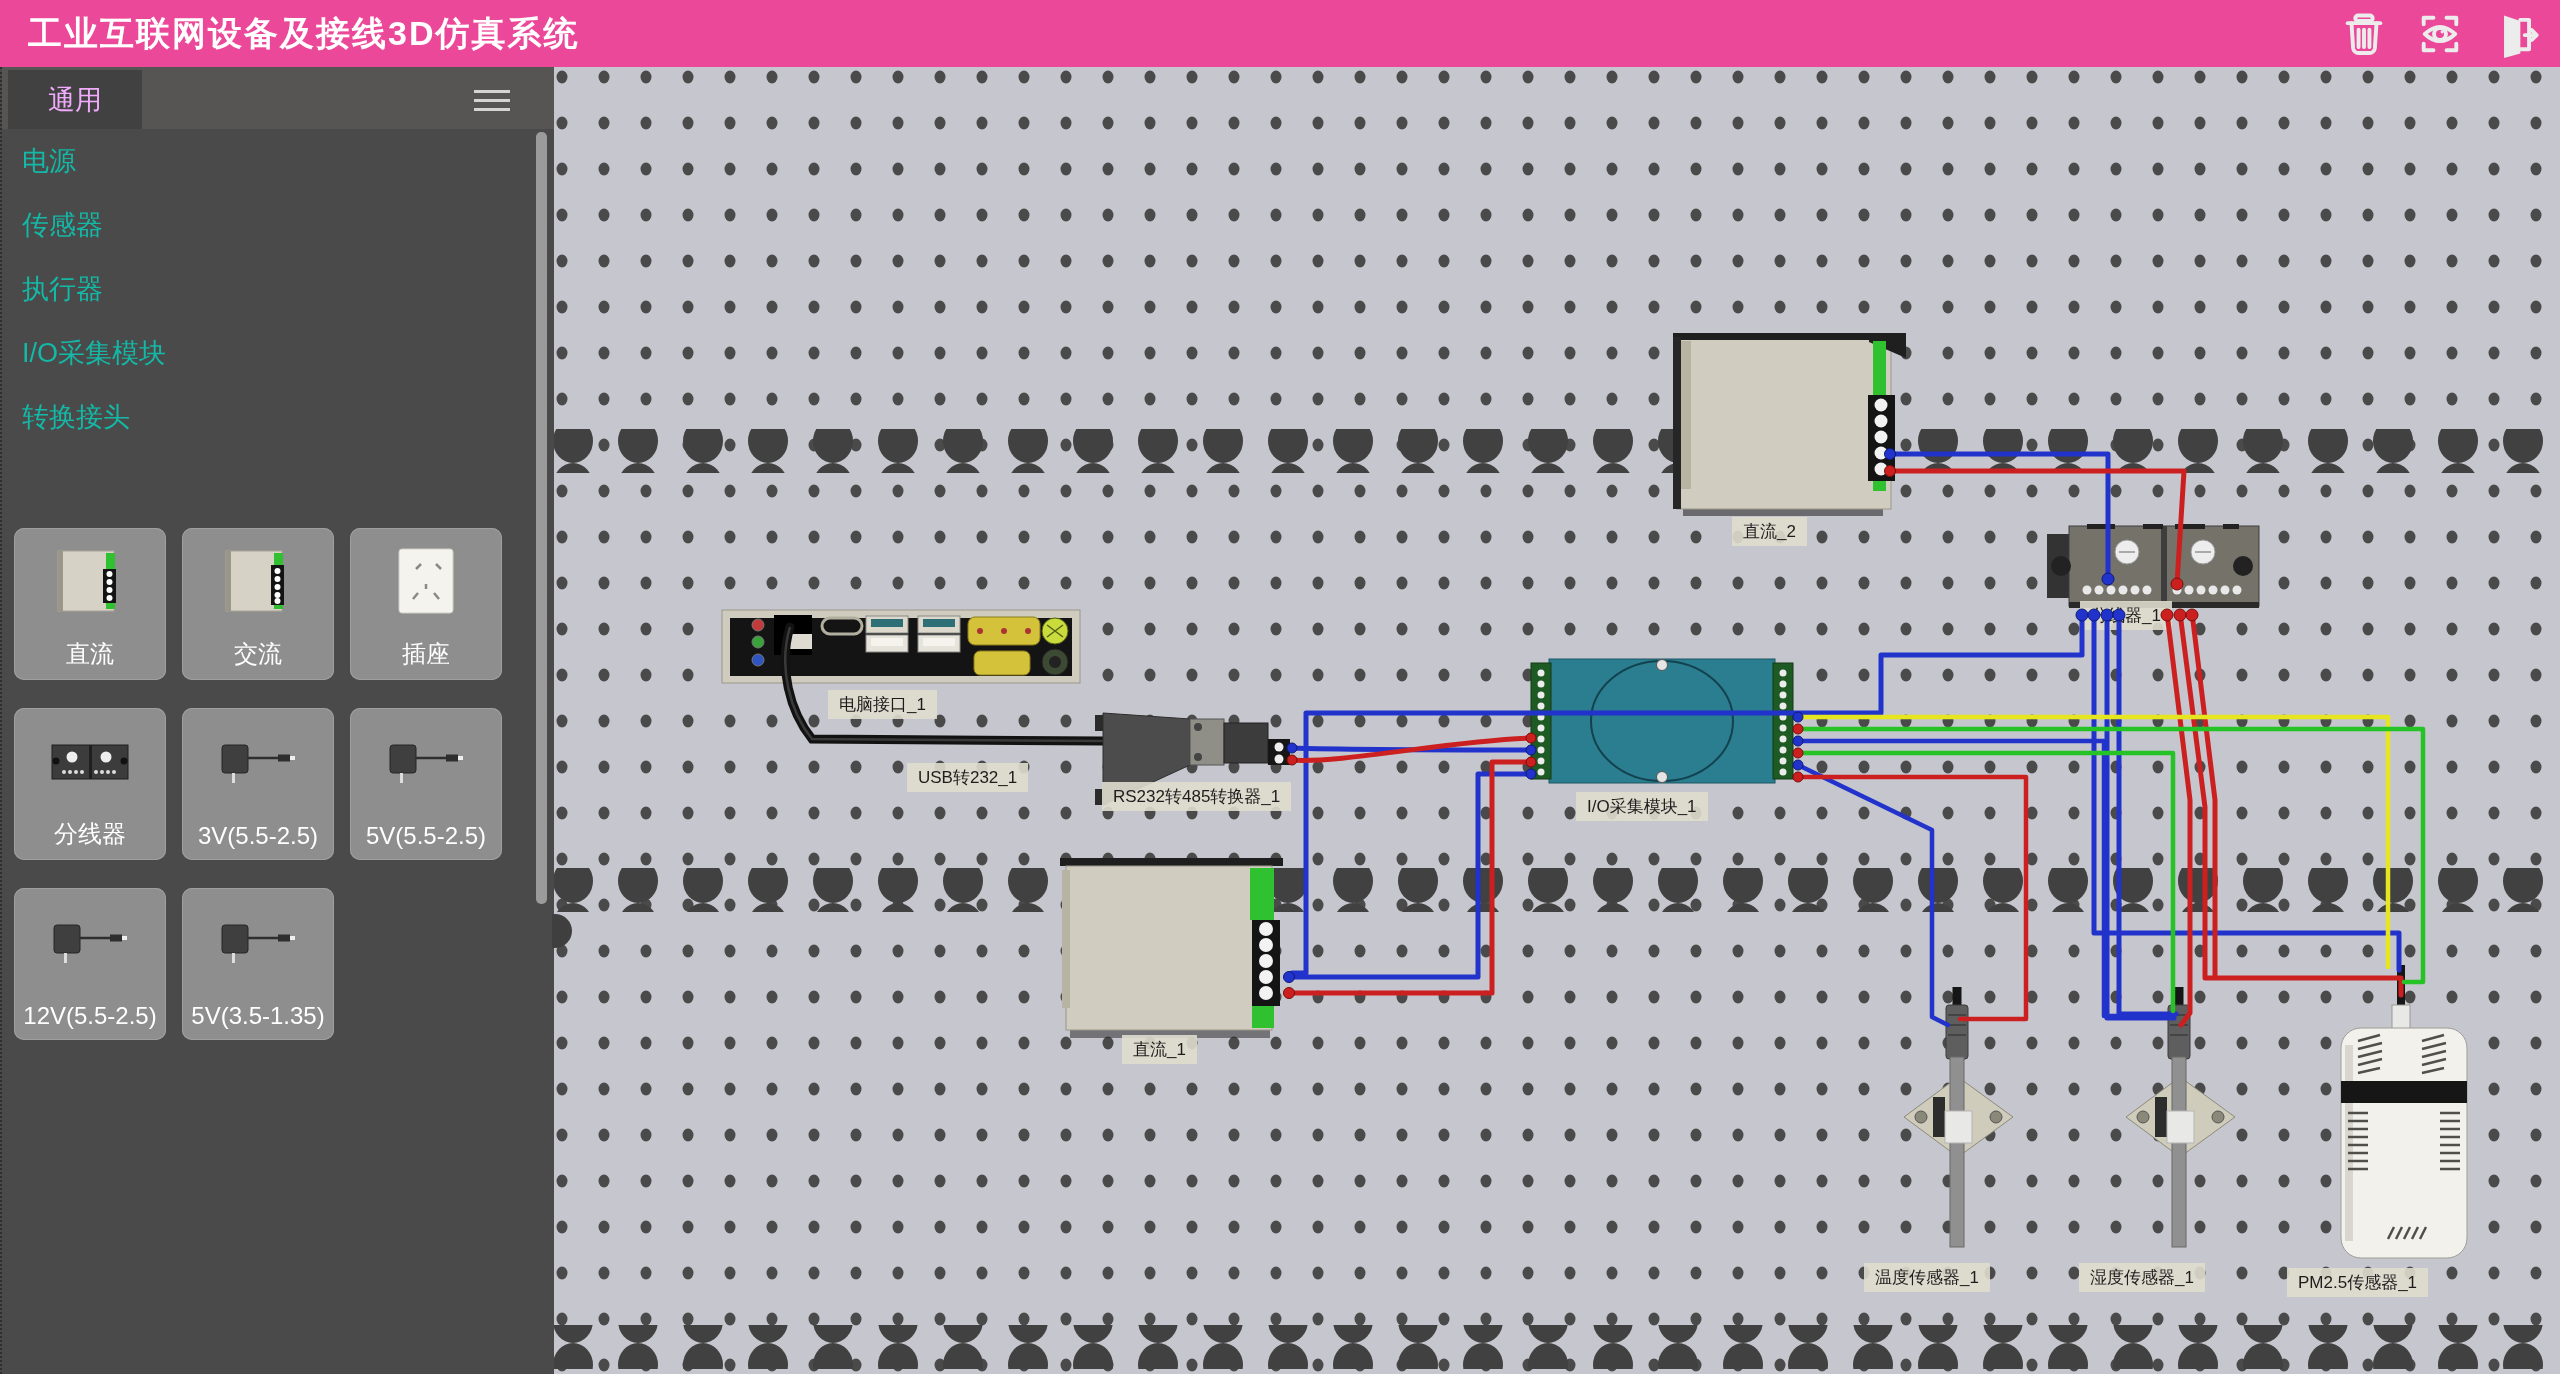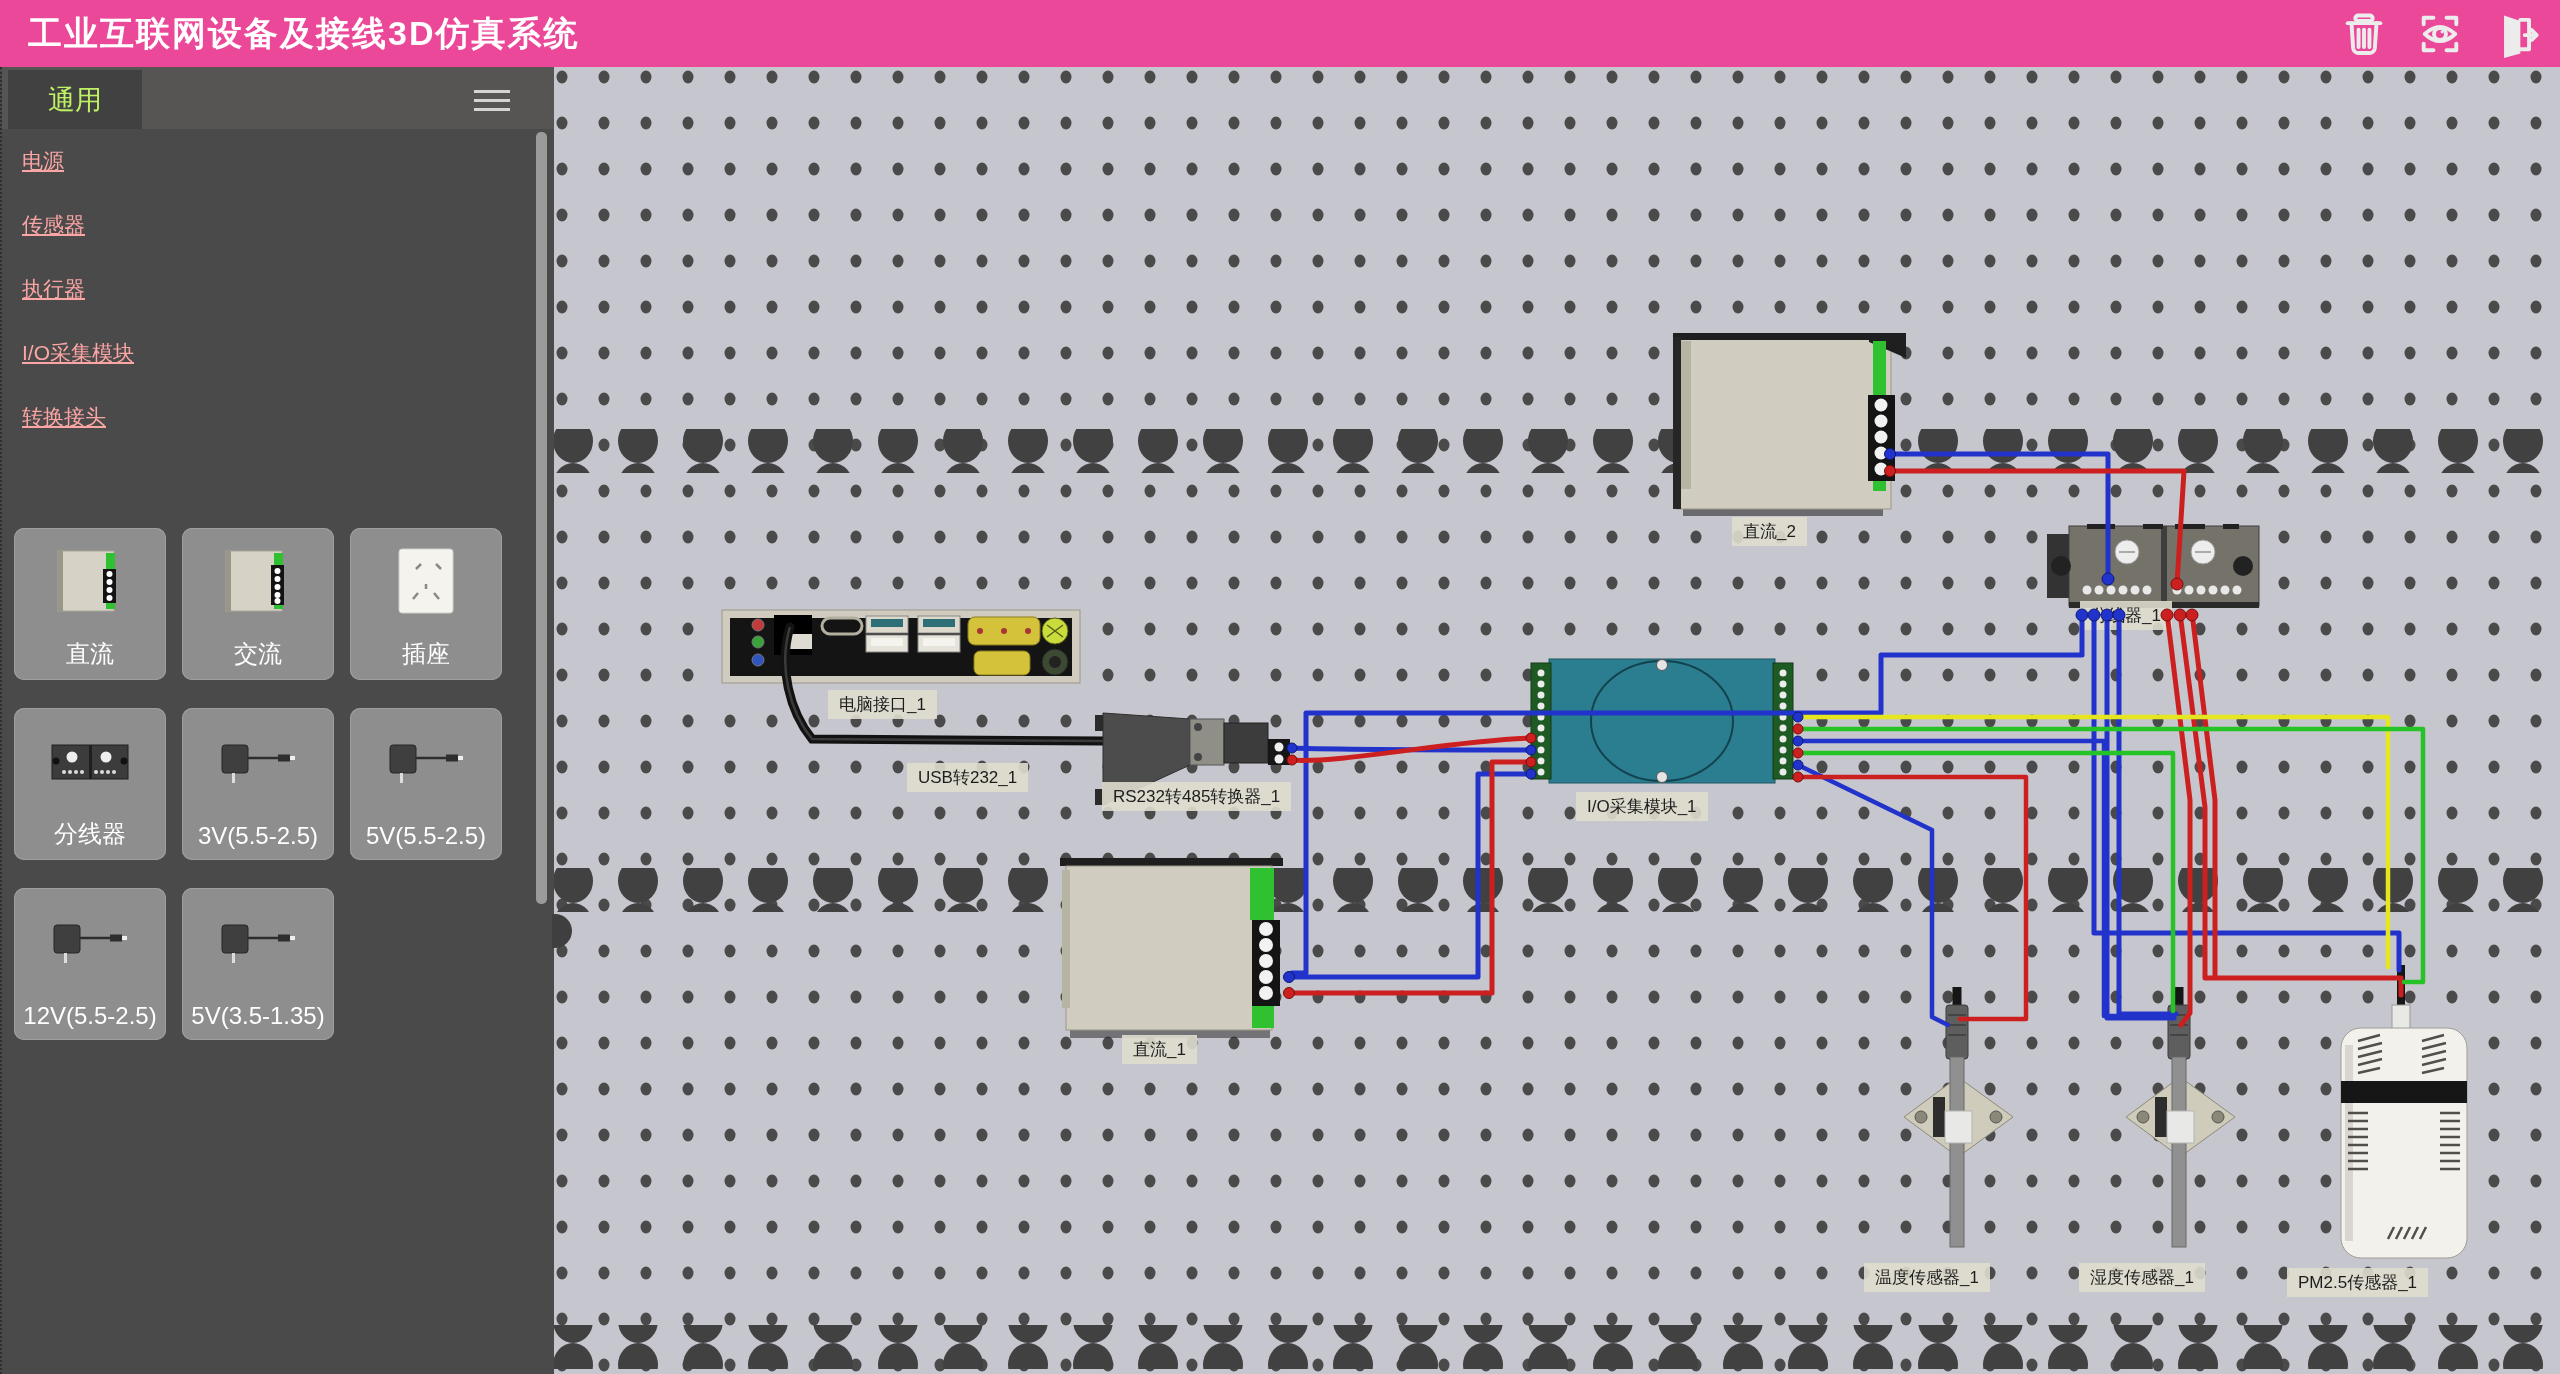--- a/index.html
+++ b/index.html
@@ -7,26 +7,26 @@
        font-family:"Liberation Sans","DejaVu Sans",sans-serif;background:#c6c6ce;}
   
   .topbar{position:absolute;left:0;top:0;width:2560px;height:67px;background:#ec4899;z-index:30;}
   .topbar .title{position:absolute;left:28px;top:0;line-height:67px;font-size:34px;font-weight:bold;color:#ffffff;letter-spacing:2px;}
   .topbar .icons{position:absolute;right:18px;top:8px;display:flex;gap:24px;}
   .icon-btn{width:52px;height:52px;display:flex;align-items:center;justify-content:center;cursor:pointer;}
   .icon-btn svg{stroke:#ececec;stroke-width:3.6;fill:none;stroke-linecap:round;stroke-linejoin:round;}
   
   .sidebar{position:absolute;left:0;top:67px;width:552px;height:1307px;background:#4a4a4a;z-index:20;border-left:2px dotted #2e2e2e;}
   .side-header{position:absolute;left:0;top:0;width:552px;height:62px;background:#575553;}
-  .side-tab{position:absolute;left:6px;top:3px;width:134px;height:59px;background:#414141;color:#bef264;
+  .side-tab{position:absolute;left:6px;top:3px;width:134px;height:59px;background:#414141;color:#f0abfc;
             font-size:27px;display:flex;align-items:center;justify-content:center;cursor:pointer;}
   .hamburger{position:absolute;right:44px;top:17px;width:36px;height:28px;cursor:pointer;}
   .hamburger i{display:block;height:3px;background:#d4d4d4;margin:6px 0;}
   .menu{position:absolute;left:0;top:62px;width:520px;}
-  .menu-item{height:64px;line-height:64px;padding-left:20px;color:#fca5a5;font-size:21px;cursor:pointer;text-decoration:underline;}
+  .menu-item{height:64px;line-height:64px;padding-left:20px;color:#14b8a6;font-size:27px;cursor:pointer;}
   .scroll-thumb{position:absolute;left:534px;top:65px;width:11px;height:772px;background:#9b9b9b;border-radius:5px;cursor:pointer;}
   .cards{position:absolute;left:12px;top:461px;width:500px;display:grid;grid-template-columns:repeat(3,152px);grid-auto-rows:152px;gap:28px 16px;}
   .card{background:#8e8e8e;border-radius:10px;display:flex;flex-direction:column;align-items:center;cursor:pointer;box-shadow:inset 0 0 0 1px #9f9f9f;}
   .card .pic{flex:1;display:flex;align-items:center;justify-content:center;}
   .card .lbl{color:#ffffff;font-size:24px;margin-bottom:10px;white-space:nowrap;}
   .side-handle{position:absolute;left:552px;top:914px;width:20px;height:34px;background:#3f3f3f;border-radius:0 17px 17px 0;z-index:25;cursor:pointer;}
   
   .canvas{position:absolute;left:552px;top:67px;width:2008px;height:1307px;background:#c6c6ce;overflow:hidden;}
   .canvas svg{position:absolute;left:0;top:0;}
   #wires{pointer-events:none;z-index:6;}

